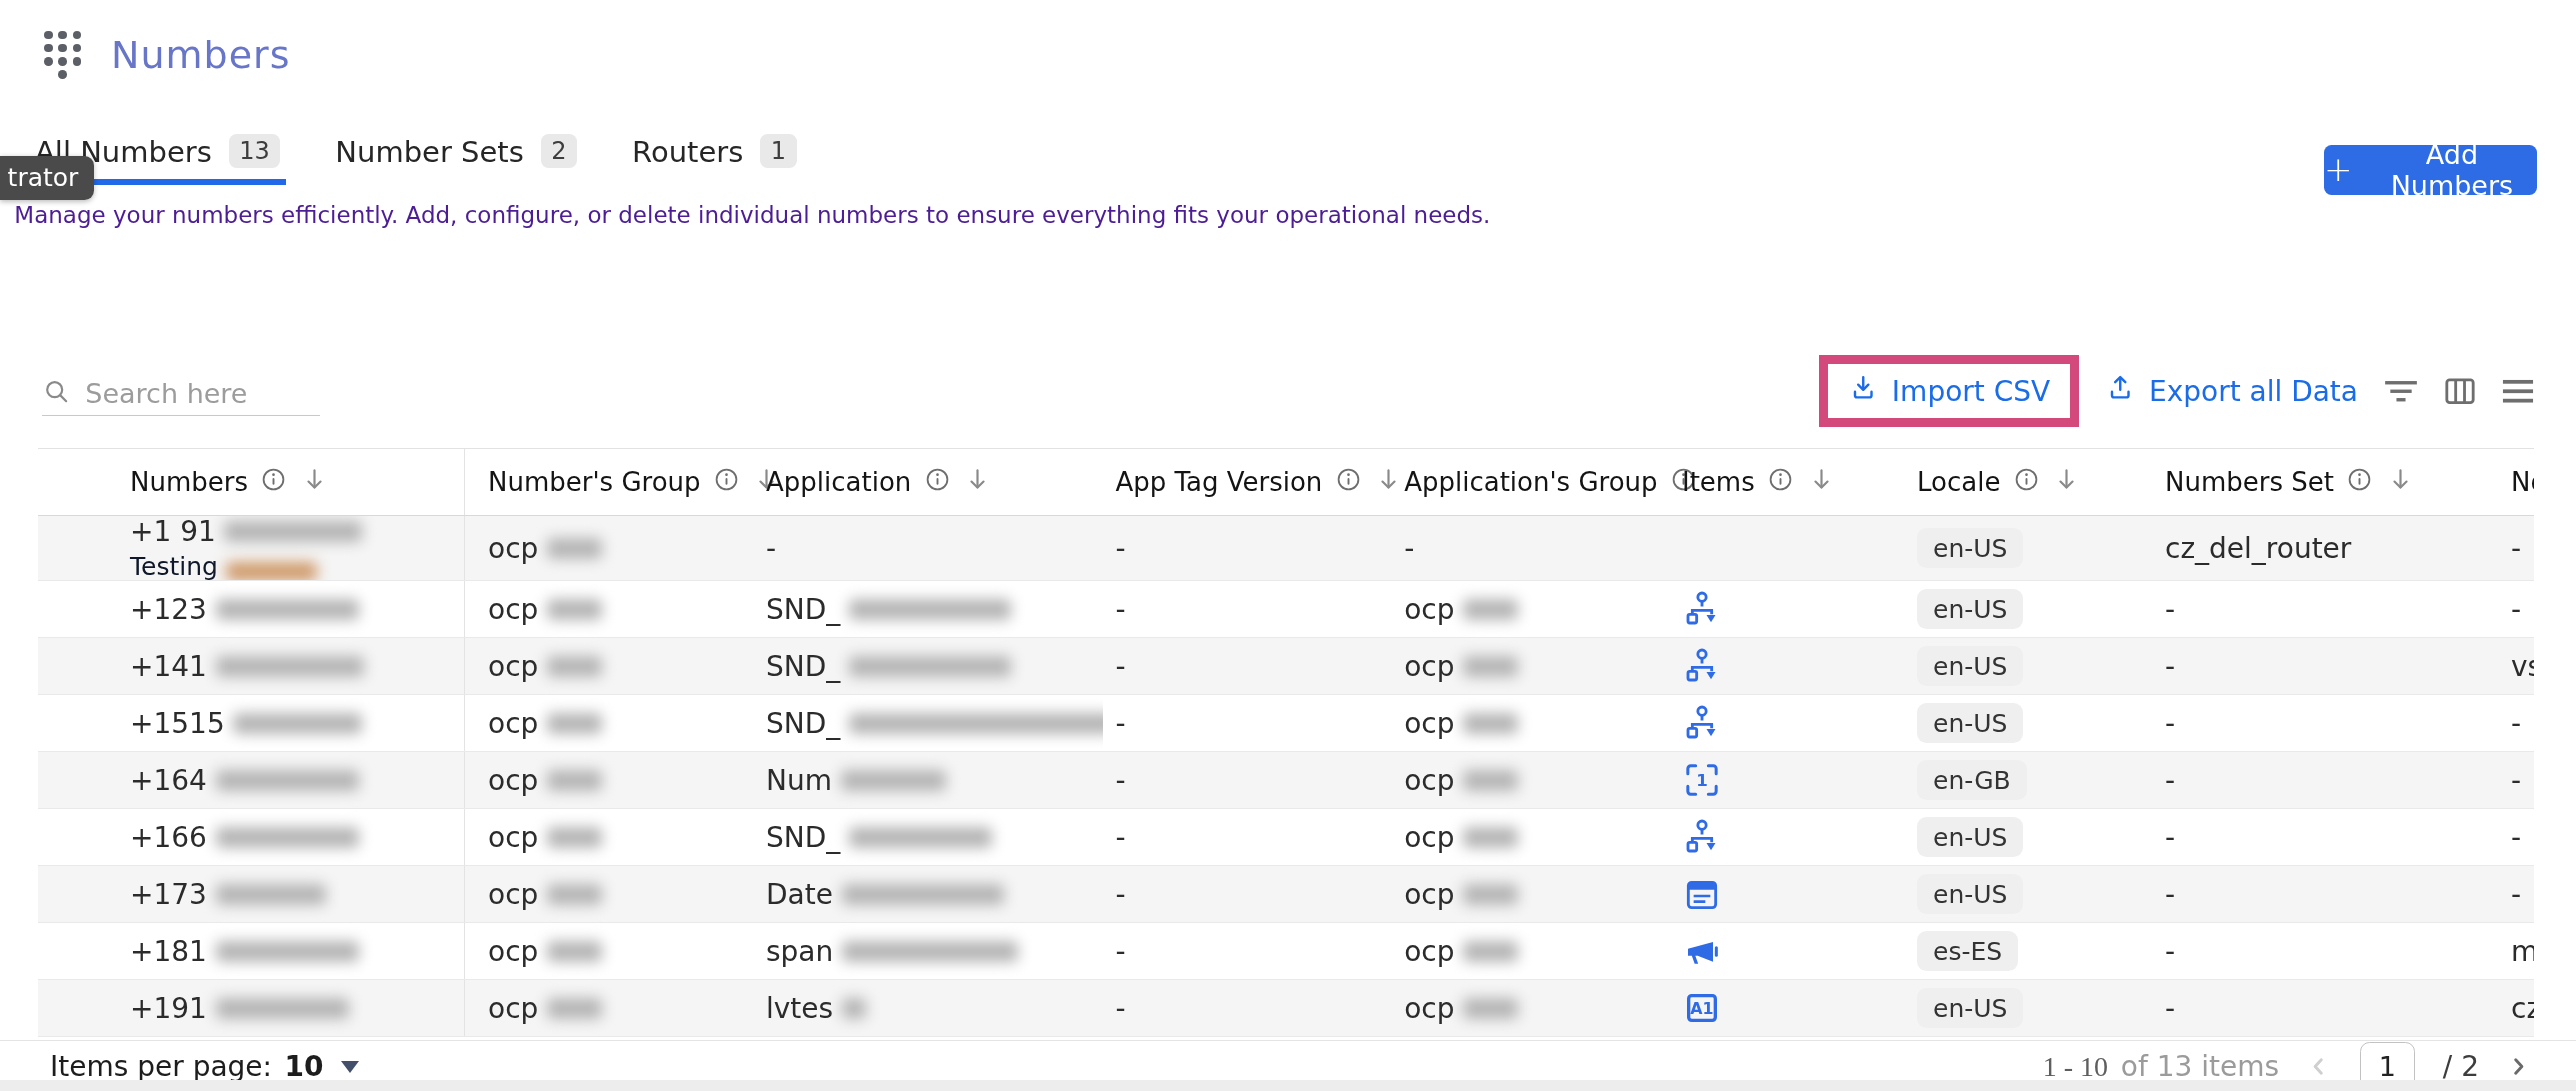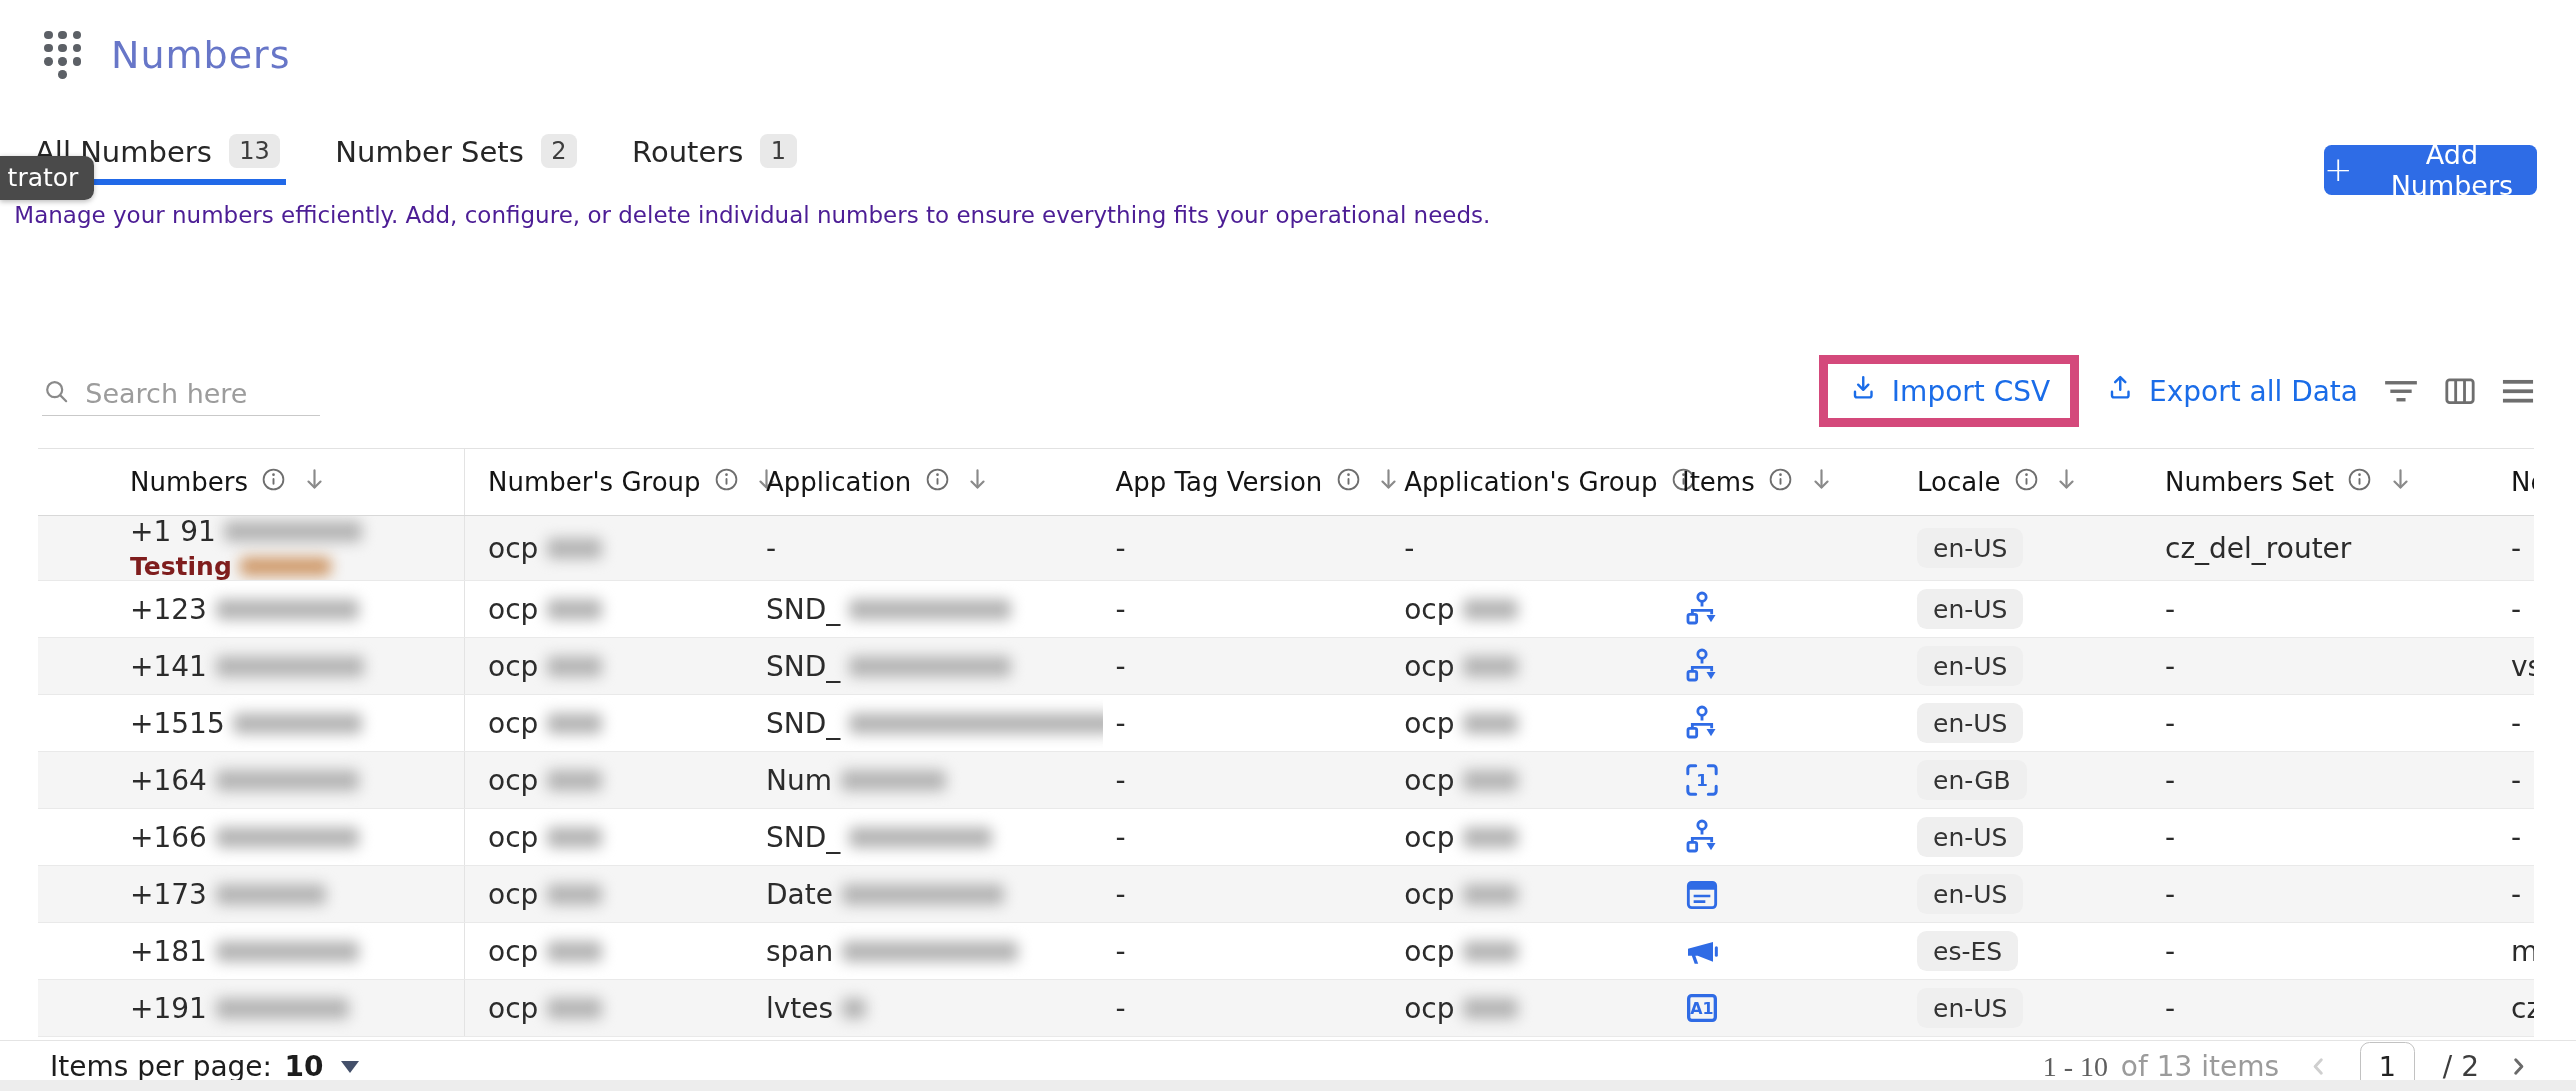--- a/index.html
+++ b/index.html
@@ -44,21 +44,21 @@
   .trow { height:57px; background:#fff; border-bottom:1px solid #e9e9e9; font-size:28px; color:#2b2b2b; }
   .trow.odd { background:#f5f5f5; }
   .trow.first { height:65px; }
   .cell { display:flex; align-items:center; height:100%; white-space:nowrap; overflow:hidden; }
   .c1 { padding-left:92px; border-right:1px solid #e3e3e3; }
   .c2 { padding-left:23px; } .c3 { padding-left:25px; } .c4 { padding-left:12.4px; }
   .c5 { padding-left:15.2px; } .c6 { padding-left:17px; } .c7 { padding-left:33px; }
   .c8 { padding-left:33px; } .c9 { padding-left:36px; }
   .cell.c1.twoline { flex-direction:column; align-items:flex-start; justify-content:center; gap:4.8px; }
   .numline { display:flex; align-items:center; }
-  .subline { display:flex; align-items:center; font-size:25px; color:#7f1d1d;font-weight:bold; }
+  .subline { display:flex; align-items:flex-end; font-size:25px; color:#0f172a; }
   .redact { display:inline-block; height:21px; border-radius:4.8px; background:#b5b5b5; filter:blur(6.7px); margin-left:8.6px; flex:none; }
   .redact.orange { background:#cf9a6b; height:19px; }
   .locale-badge { background:#efefef; border-radius:9.5px; padding:5.7px 16px; font-size:25px; color:#333; }
   .type-wrap { display:inline-flex; width:40px; height:40px; }
 
   
   .footer { position:absolute; left:0; top:1040px; width:2576px; height:52px; background:#fff; border-top:1px solid #e4e4e4; display:flex; align-items:center; justify-content:space-between; padding:0 44px 0 50px; }
   .ipp { display:flex; align-items:center; gap:12.4px; font-size:28px; color:#1d1d1d; }
   .ipp .val { font-weight:700; }
   .caret { width:0; height:0; border-left:9.5px solid transparent; border-right:9.5px solid transparent; border-top:12.4px solid #44506a; margin-left:5.7px; cursor:pointer; }

